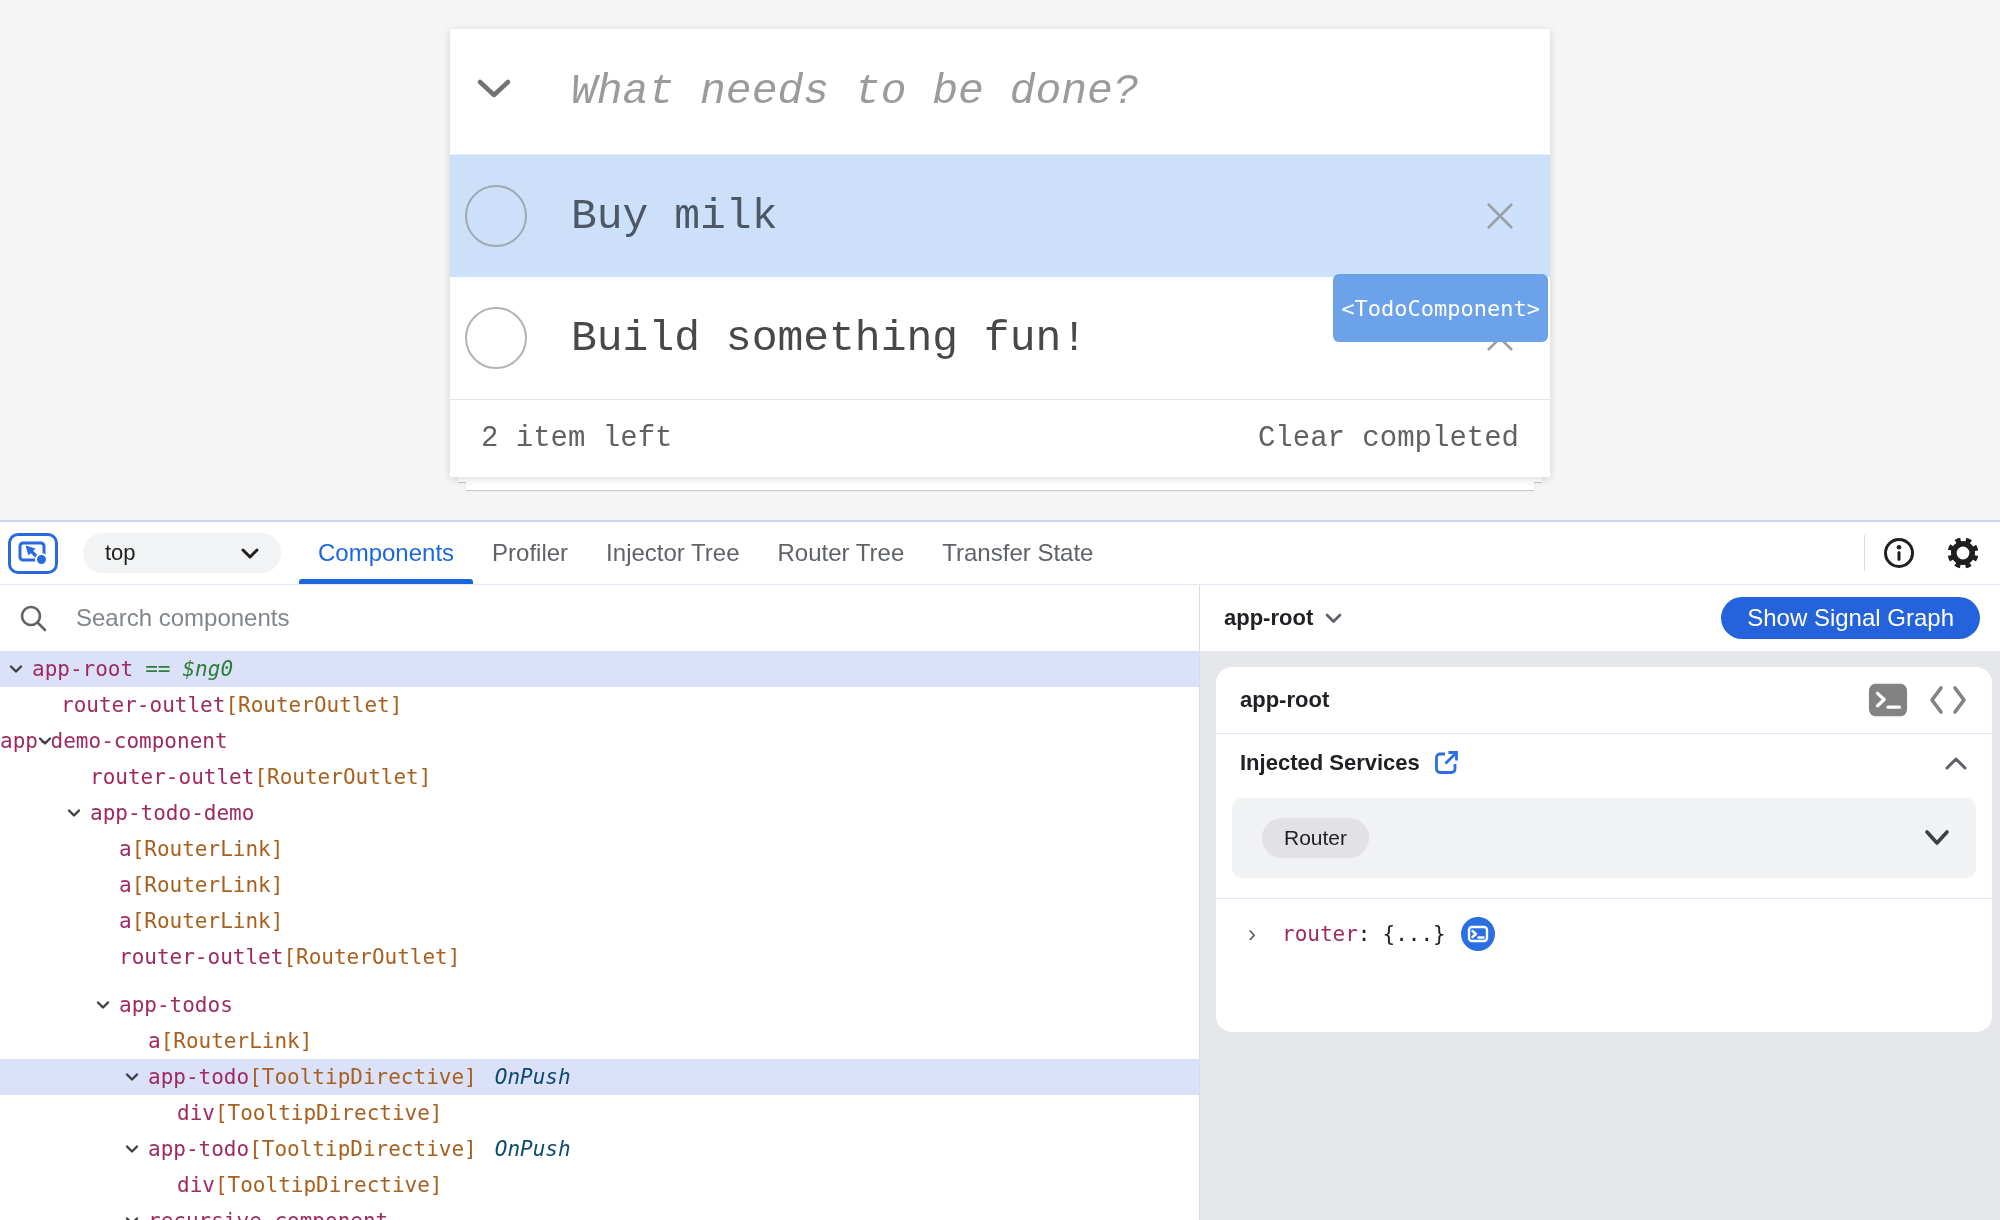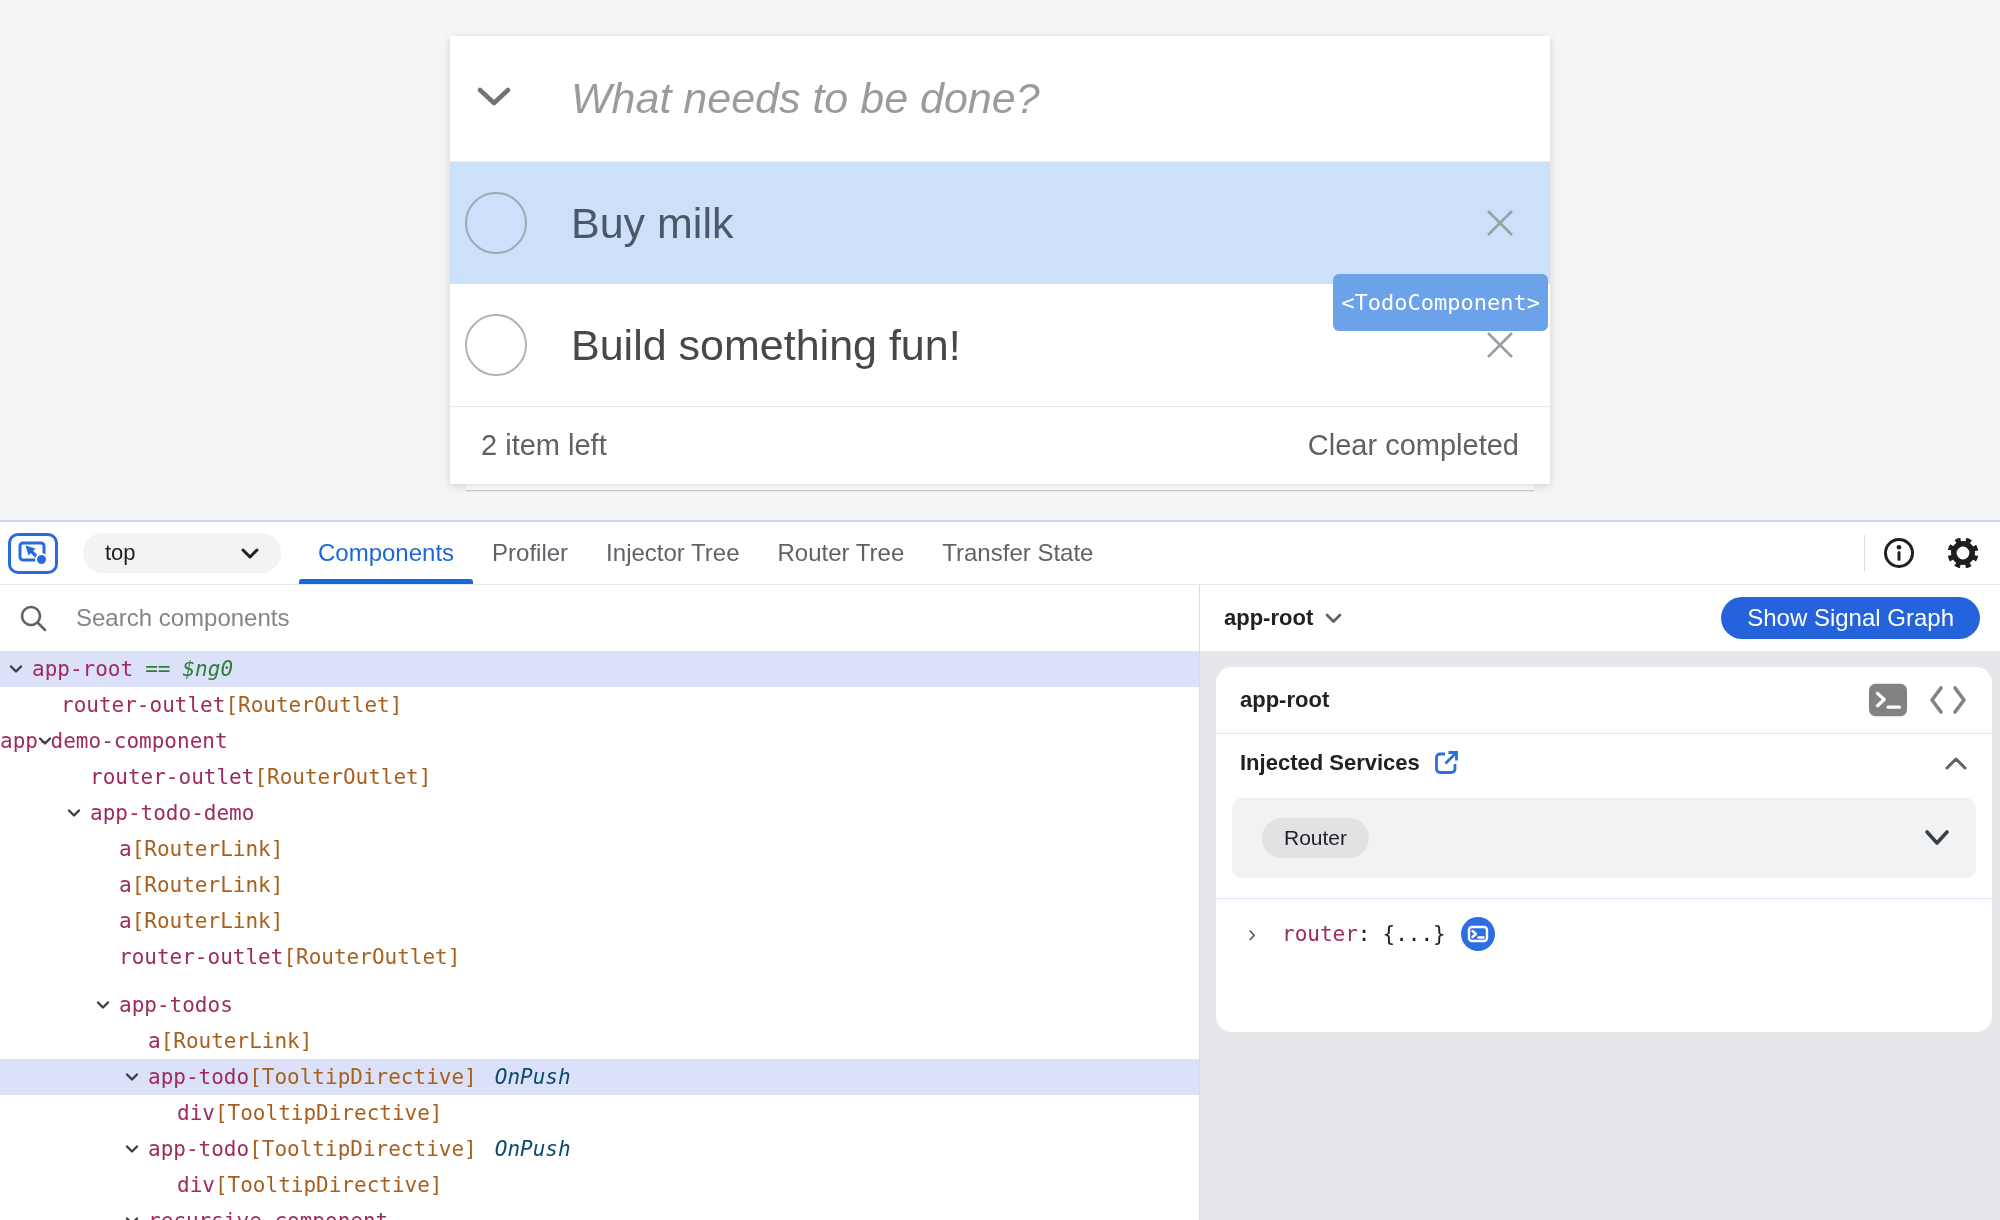--- a/index.html
+++ b/index.html
@@ -1,41 +1,41 @@
 <!DOCTYPE html>
 <html><head>
 <meta charset="utf-8">
 <style>
   html,body{margin:0;padding:0;}
   .stage{position:relative;width:2000px;height:1220px;overflow:hidden;background:#fff;
          font-family:"Liberation Sans",sans-serif;color:#202124;}
   
   .todo-area{position:absolute;left:0;top:0;width:2000px;height:520px;background:#f5f5f5;}
-  .todo-card{position:absolute;left:450px;top:36px;width:1100px;background:#fff;
-             box-shadow:0 2px 8px rgba(0,0,0,0.14);}
+  .todo-card{position:absolute;left:450px;top:29px;width:1100px;background:#fff;
+             box-shadow:0 2px 8px rgba(0,0,0,0.14);font-family:Liberation Mono, monospace;}
   .todo-strip{position:absolute;background:#fff;height:8px;box-shadow:0 1px 1px rgba(0,0,0,0.18);}
   .strip1{left:458px;top:474px;width:1084px;}
   .strip2{left:466px;top:482px;width:1068px;}
   .todo-input-row{height:125px;display:flex;align-items:center;border-bottom:1px solid #ededed;}
   .todo-input-row .chev{margin-left:26px;}
   .todo-placeholder{margin-left:59px;font-size:43px;font-style:italic;font-weight:300;color:#9b9b9b;}
   .todo-item{position:relative;height:122px;display:flex;align-items:center;}
   .todo-item.selected{background:#cde0f9;}
   .todo-item .circle{position:absolute;left:15px;top:30px;width:62px;height:62px;border-radius:50%;
                      border:2px solid #9fa9b2;box-sizing:border-box;background:transparent;}
   .todo-item.plain .circle{border-color:#b3b3b3;}
   .todo-label{padding-left:121px;font-size:43px;font-weight:300;}
   .todo-item.selected .todo-label{color:#4d5866;}
   .todo-item.plain .todo-label{color:#484848;}
   .todo-close{position:absolute;right:28px;top:50%;transform:translateY(-50%);width:44px;height:44px;
               display:flex;align-items:center;justify-content:center;cursor:pointer;}
   .todo-footer{height:77px;border-top:1px solid #e6e6e6;display:flex;align-items:center;
                justify-content:space-between;padding:0 31px;font-size:29px;font-weight:300;color:#616161;}
-  .todo-badge{position:absolute;top:274px;right:452px;height:57px;background:#6ba2e9;color:#fff;
-              border-radius:6px;display:flex;align-items:center;padding:0 8px;
+  .todo-badge{position:absolute;top:274px;right:452px;height:40px;background:#6ba2e9;color:#fff;
+              border-radius:6px;display:flex;align-items:center;padding:14px 8px;
               font-family:"DejaVu Sans Mono",monospace;font-size:22px;z-index:5;}
   
   .devtools{position:absolute;left:0;top:520px;width:2000px;height:608px;background:#fff;
             border-top:2px solid #c7d5f2;box-sizing:border-box;}
   .toolbar{height:63px;display:flex;align-items:center;border-bottom:1px solid #e2e8f4;box-sizing:border-box;}
   .inspect-btn{margin-left:8px;width:50px;height:41px;border:3.5px solid #2a6ae0;border-radius:10px;
                display:flex;align-items:center;justify-content:center;box-sizing:border-box;cursor:pointer;}
   .frame-pill{margin-left:25px;width:198px;height:40px;background:#f1f3f4;border-radius:20px;
               display:flex;align-items:center;justify-content:space-between;padding:0 22px;
               box-sizing:border-box;font-size:22px;color:#1f1f1f;cursor:pointer;}

